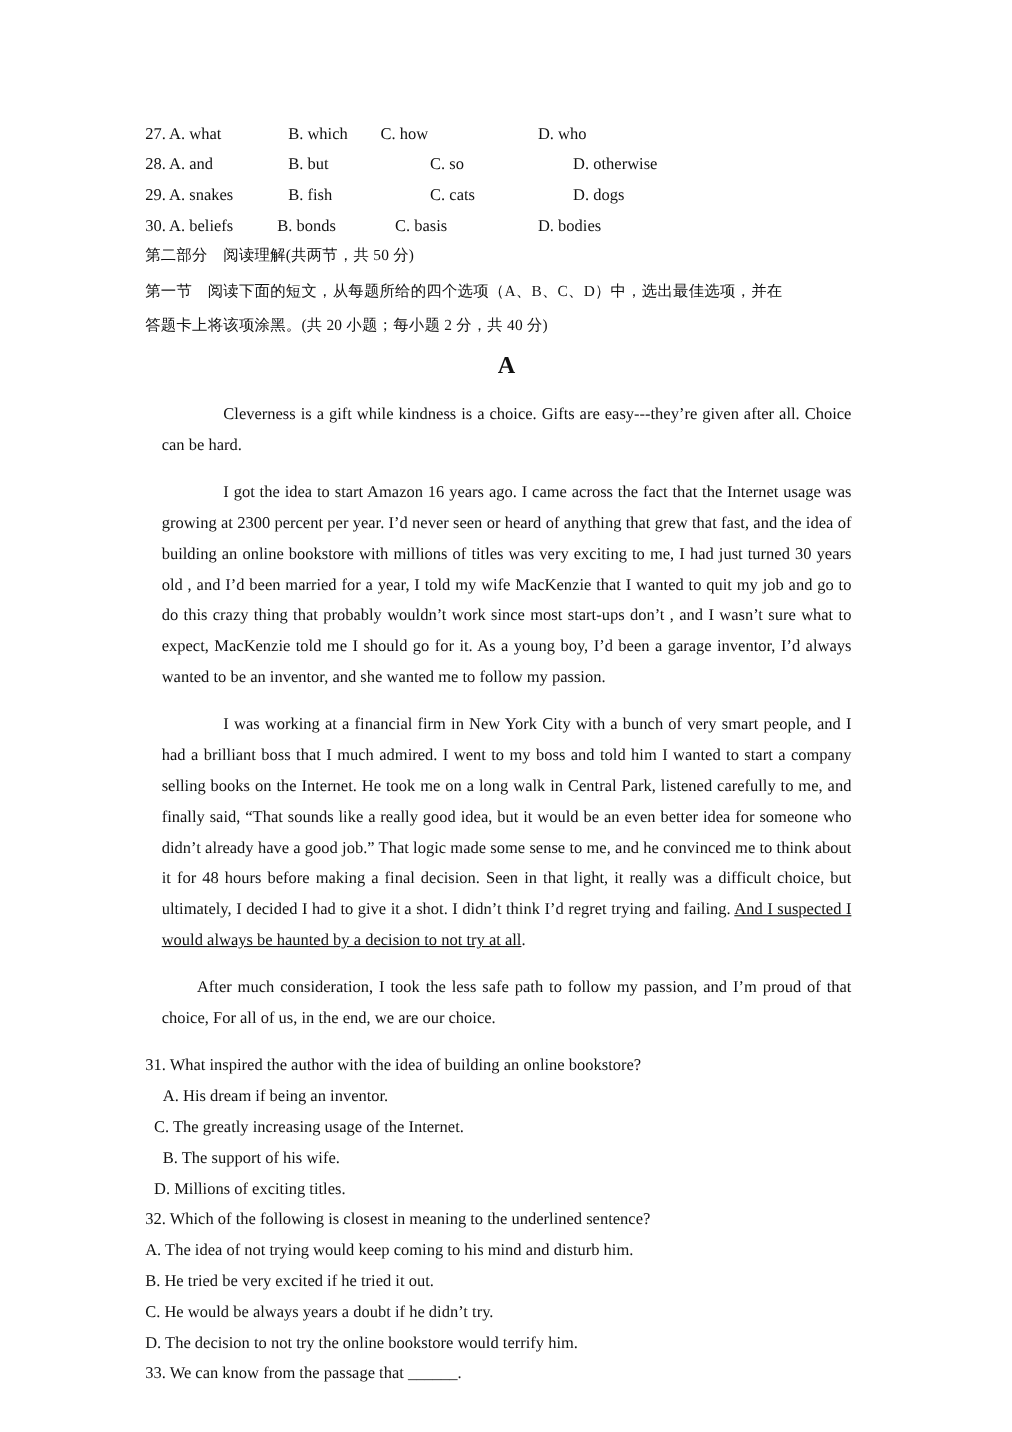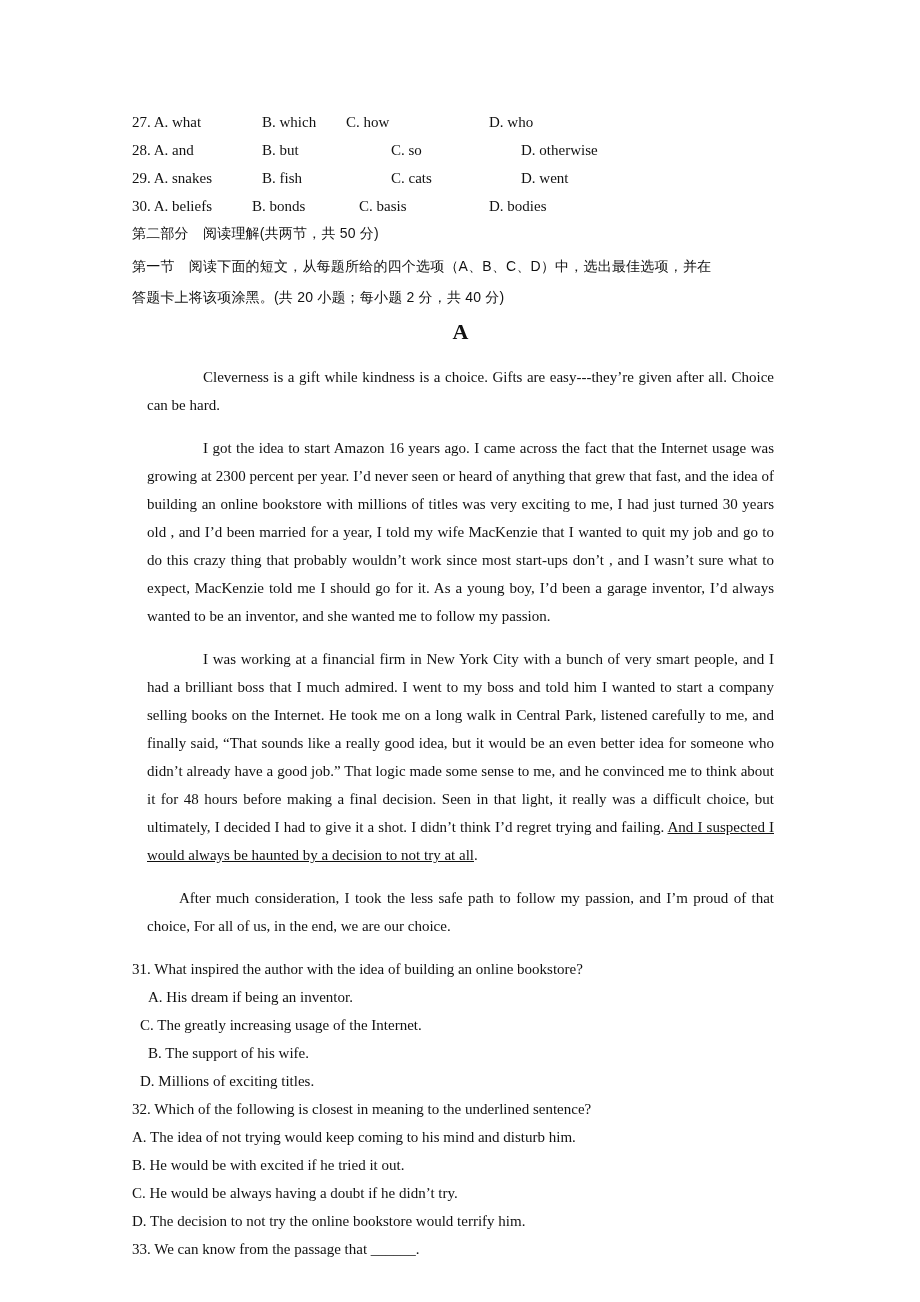--- a/index.html
+++ b/index.html
@@ -6,21 +6,21 @@
   body {
     width: 920px; height: 1302px; position: relative; overflow: hidden;
     font-family: "Liberation Serif", "DejaVu Serif", serif;
     color: #111111;
     font-size: 15px;
   }
   .page { position: absolute; left: 132px; top: 108px; width: 657px; }
   .line { height: 28px; line-height: 28px; white-space: nowrap; position: relative; }
   .opt-row { position: relative; height: 28px; line-height: 28px; }
   .opt-row span { position: absolute; top: 0; white-space: nowrap; }
-  .cn { font-family: Liberation Sans, sans-serif; font-size: 14px; letter-spacing: 0.2px; }
+  .cn { font-family: Liberation Serif, serif; font-size: 14px; letter-spacing: 0.2px; }
   .title-A { text-align: center; font-weight: bold; font-size: 22px; height: 36px; line-height: 40px; }
   .para { text-align: justify; line-height: 28px; margin: 15px; }
   .para.indent { text-indent: 56px; }
   .para.indent-small { text-indent: 32px; }
   .para:after { content: ""; }
   .ul { text-decoration: underline; }
   .q { height: 28px; line-height: 28px; white-space: nowrap; }
   .ind-16 { padding-left: 16px; }
   .ind-8 { padding-left: 8px; }
 </style>
@@ -39,21 +39,21 @@
     <div class="opt-row">
       <span style="left:0"><span style="position:static">28.</span> <span style="position:static">A. and</span></span>
       <span style="left:130px">B. but</span>
       <span style="left:259px">C. so</span>
       <span style="left:389px">D. otherwise</span>
     </div>
     <div class="opt-row">
       <span style="left:0"><span style="position:static">29.</span> <span style="position:static">A. snakes</span></span>
       <span style="left:130px">B. fish</span>
       <span style="left:259px">C. cats</span>
-      <span style="left:389px">D. went</span>
+      <span style="left:389px">D. dogs</span>
     </div>
     <div class="opt-row">
       <span style="left:0"><span style="position:static">30.</span> <span style="position:static">A. beliefs</span></span>
       <span style="left:120px">B. bonds</span>
       <span style="left:227px">C. basis</span>
       <span style="left:357px">D. bodies</span>
     </div>
   </div>
 
   <div class="line cn" style="height:30px;line-height:26px;">第二部分　阅读理解(共两节，共 50 分)</div>
@@ -69,19 +69,19 @@
   <p class="para indent-small">After much consideration, I took the less safe path to follow my passion, and I’m proud of that choice, For all of us, in the end, we are our choice.</p>
 
   <div class="q">31. What inspired the author with the idea of building an online bookstore?</div>
   <div class="q ind-16">A. His dream if being an inventor.</div>
   <div class="q ind-8">C. The greatly increasing usage of the Internet.</div>
   <div class="q ind-16">B. The support of his wife.</div>
   <div class="q ind-8">D. Millions of exciting titles.</div>
 
   <div class="q">32. Which of the following is closest in meaning to the underlined sentence?</div>
   <div class="q">A. The idea of not trying would keep coming to his mind and disturb him.</div>
-  <div class="q">B. He would be with excited if he tried it out.</div>
-  <div class="q">C. He would be always having a doubt if he didn’t try.</div>
+  <div class="q">B. He tried be very excited if he tried it out.</div>
+  <div class="q">C. He would be always years a doubt if he didn’t try.</div>
   <div class="q">D. The decision to not try the online bookstore would terrify him.</div>
 
   <div class="q">33. We can know from the passage that ______.</div>
 
 </div>
 
 </body></html>

